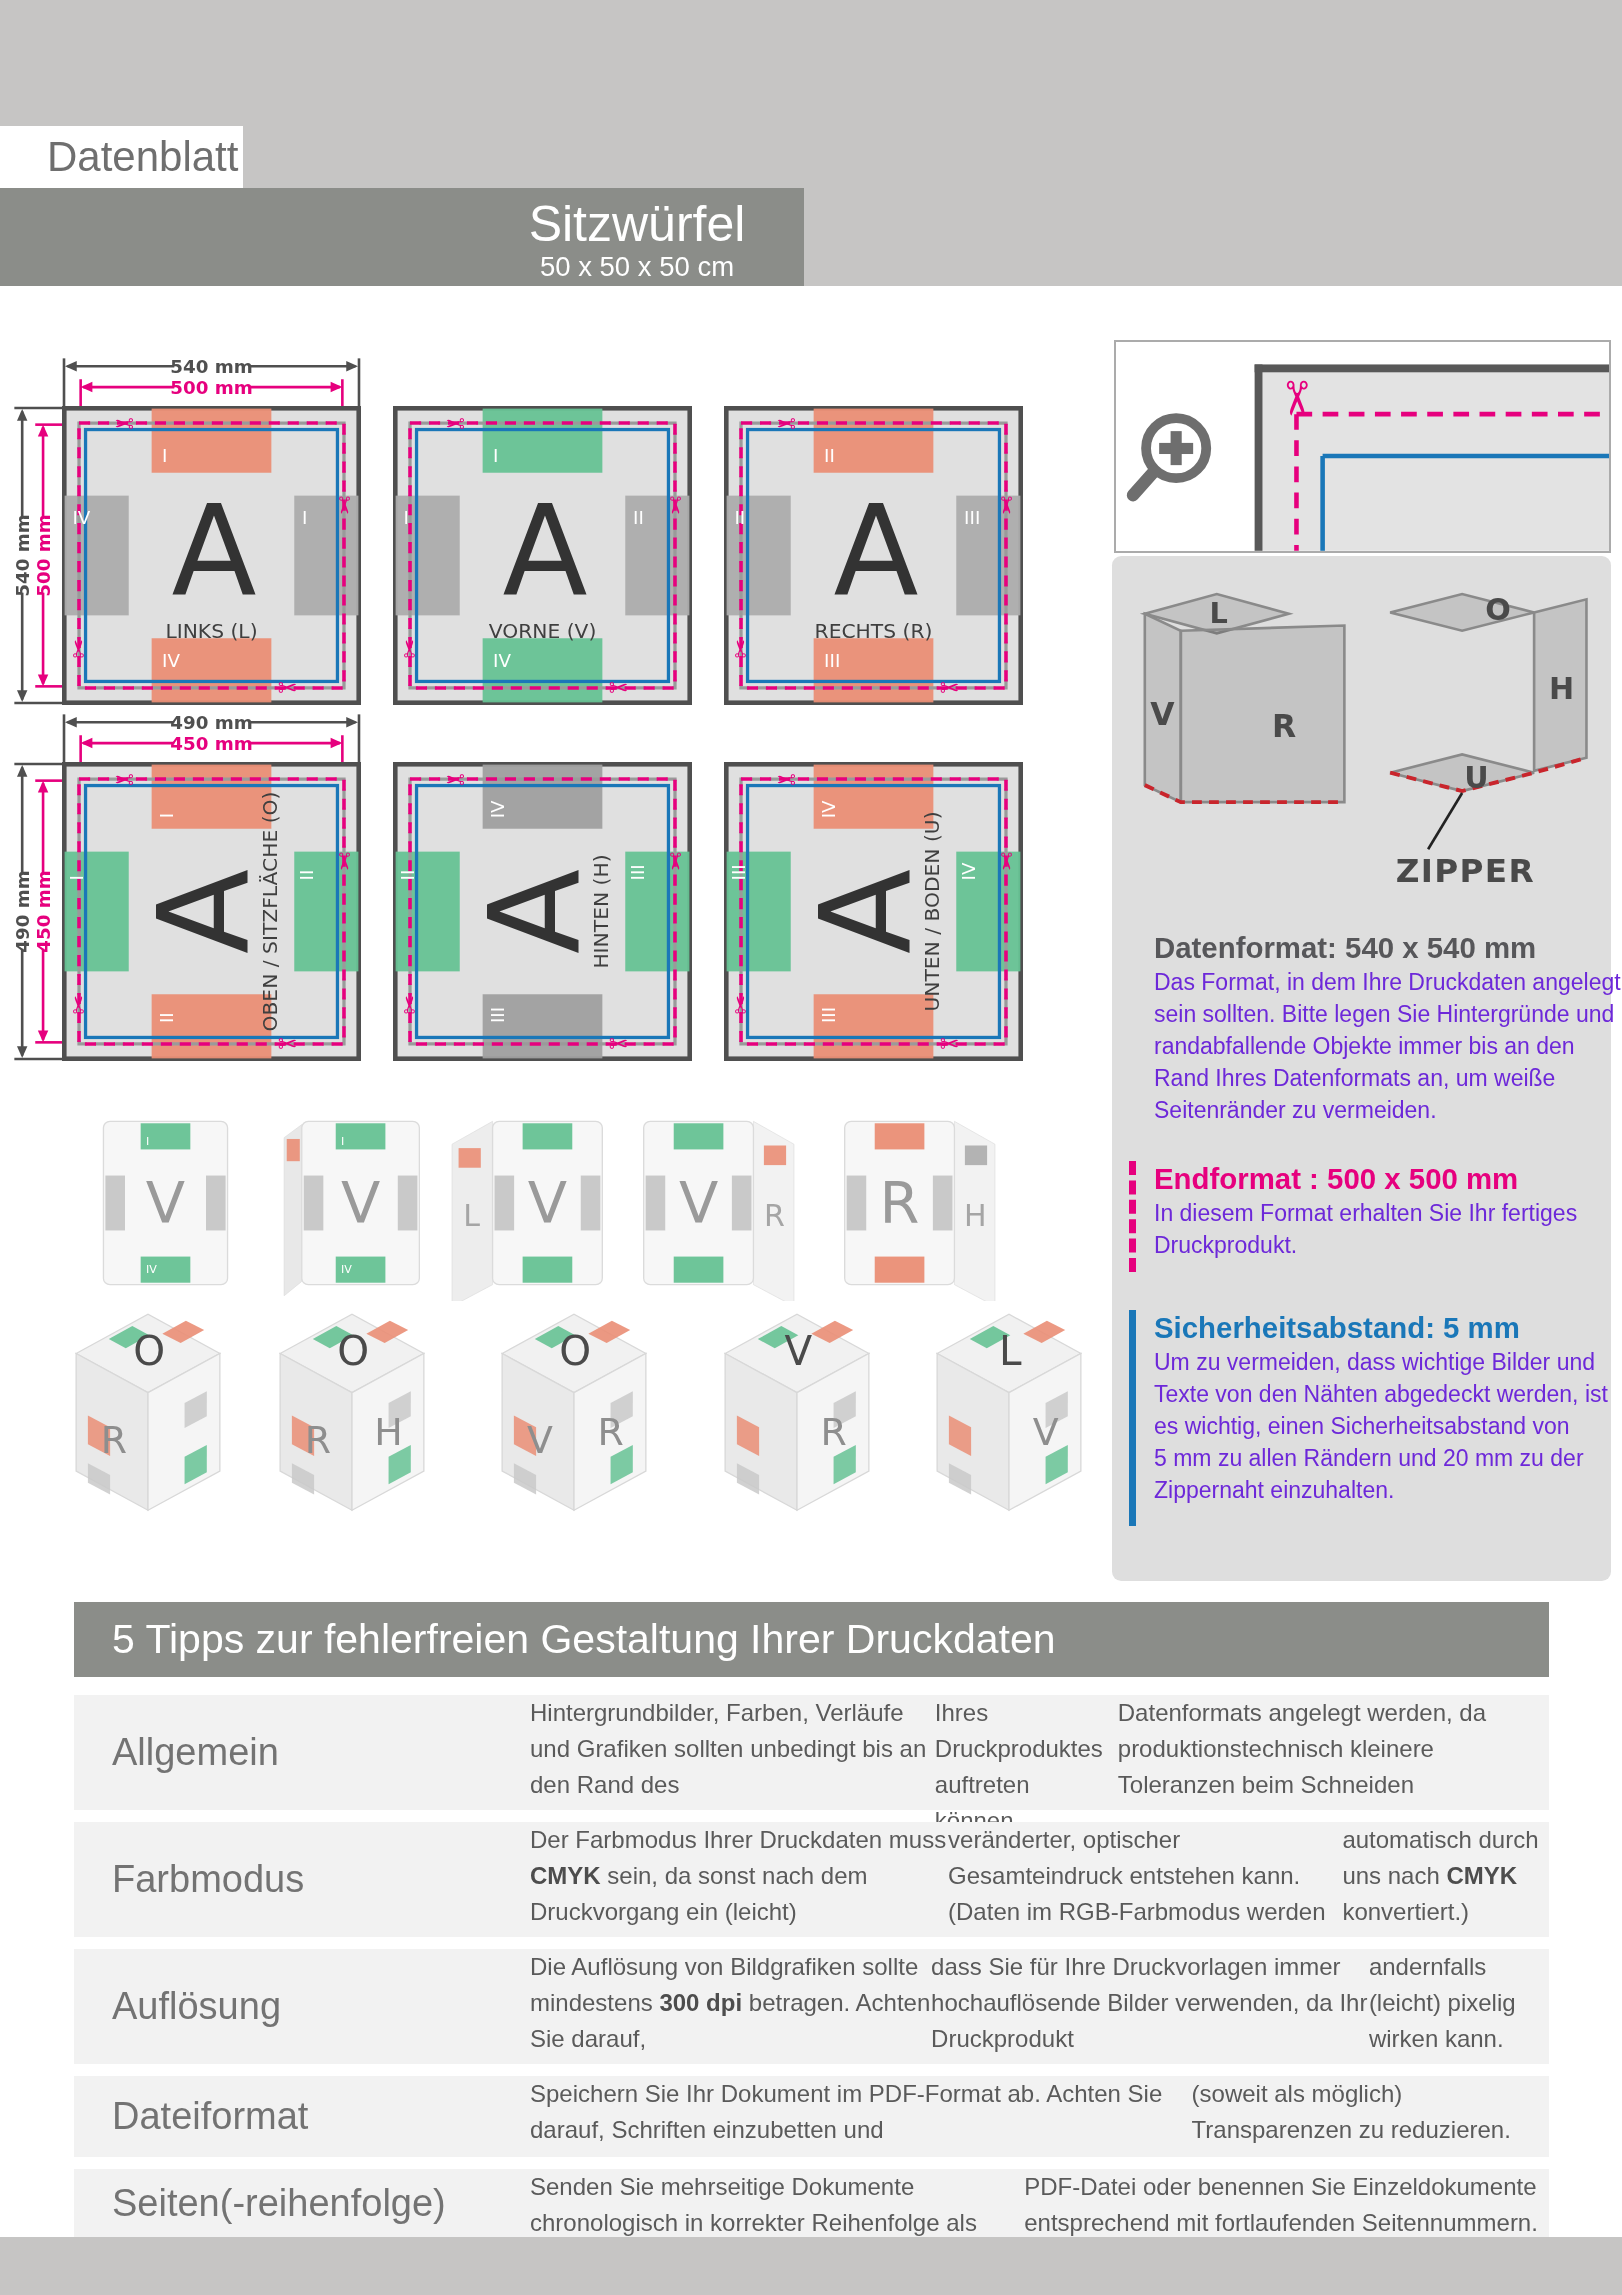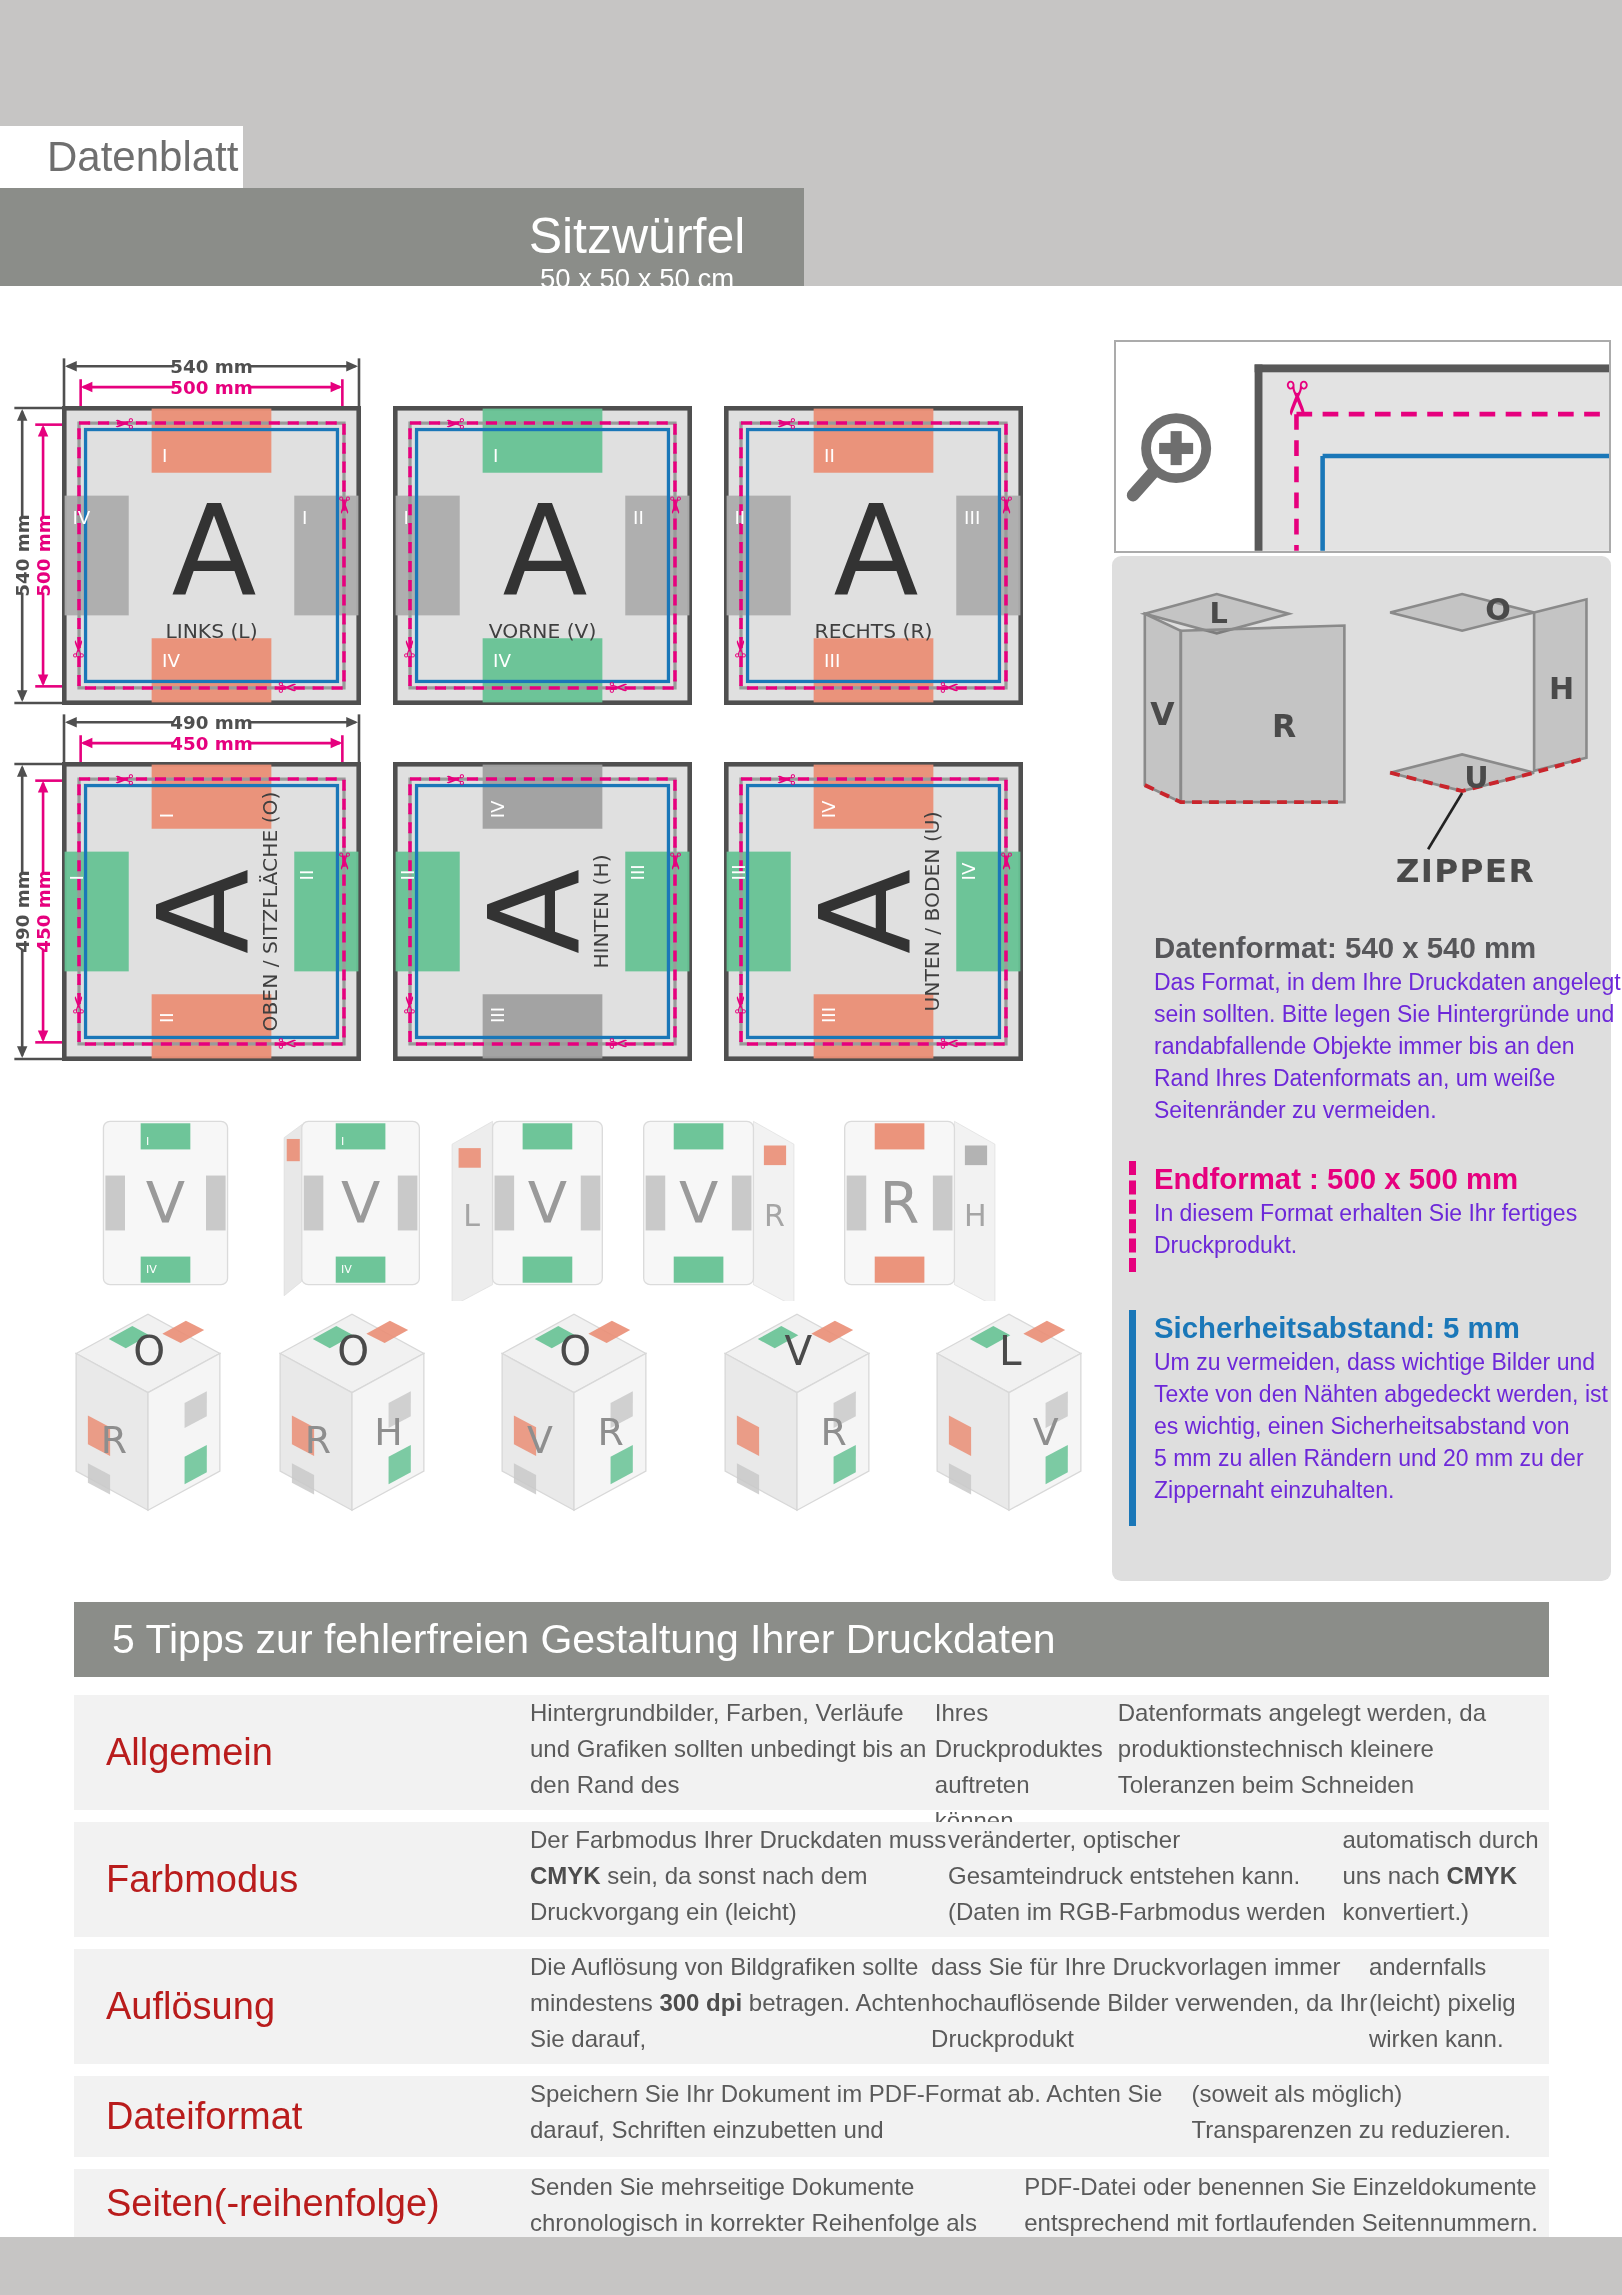--- a/index.html
+++ b/index.html
@@ -4,42 +4,42 @@
 <style>
   html,body{margin:0;padding:0;}
   body{width:1623px;height:2295px;position:relative;background:#fff;
        font-family:"Liberation Sans",sans-serif;overflow:hidden;}
   .abs{position:absolute;}
   #topband{left:0;top:0;width:1623px;height:286px;background:#C6C5C4;}
   #titlebox{left:0;top:126px;width:243px;height:62px;background:#fff;
             display:flex;align-items:center;padding-left:47px;box-sizing:border-box;}
   #titlebox span{font-size:42px;color:#6F6F6F;}
   #banner{left:0;top:188px;width:804px;height:98px;background:#8B8D89;}
-  #banner .inner{position:absolute;right:36px;top:16px;width:262px;height:98px;display:flex;
+  #banner .inner{position:absolute;right:36px;top:4px;width:262px;height:98px;display:flex;
                  flex-direction:column;align-items:center;justify-content:center;color:#fff;}
   #banner .t1{font-size:50px;line-height:52px;}
   #banner .t2{font-size:27.5px;line-height:34px;}
   .panel{position:absolute;}
   .dim{position:absolute;}
   svg text{font-family:"DejaVu Sans","Liberation Sans",sans-serif;}
   #whitebox{left:1114px;top:340px;width:497px;height:213px;background:#fff;
             border:2px solid #ABABAB;box-sizing:border-box;}
   #graypanel{left:1112px;top:556px;width:499px;height:1025px;background:#DEDEDE;border-radius:9.2px;}
   .sb-title{font-size:29.4px;font-weight:bold;color:#57575A;line-height:37px;}
   .sb-title.mag{color:#E6007E;}
   .sb-title.blu{color:#1A77B8;}
   .sb-body{font-size:23px;color:#6d28d9;line-height:32px;}
   #endbar{left:1129px;top:1161px;height:111px;width:0;border-left:7.2px dashed #E6007E;}
   #sichbar{left:1129px;top:1310px;height:216px;width:7.2px;background:#1A77B8;}
   .tips-header{left:74px;top:1602px;width:1475px;height:75px;background:#8B8D89;
                display:flex;align-items:center;padding-left:38px;box-sizing:border-box;text-align:center;}
   .tips-header span{color:#fff;font-size:41px;}
   .tip-row{position:absolute;left:74px;width:1475px;background:#F2F2F2;}
-  .tip-label{position:absolute;left:32px;top:0;height:100%;display:flex;align-items:center;
-             font-size:38px;color:#b91c1c;}
+  .tip-label{position:absolute;left:38px;top:0;height:100%;display:flex;align-items:center;
+             font-size:38px;color:#737373;}
   .tip-text{position:absolute;left:456px;top:0;height:100%;display:flex;flex-direction:row;
             justify-content:center;font-size:24px;color:#5A5A5A;line-height:36px;}
   .tip-text b{color:#4D4D4D;}
   #footerband{left:0;top:2237px;width:1623px;height:59px;background:#C6C5C4;}
   .cube{position:absolute;}
 </style>
 </head>
 <body>
 
 <div id="page">

